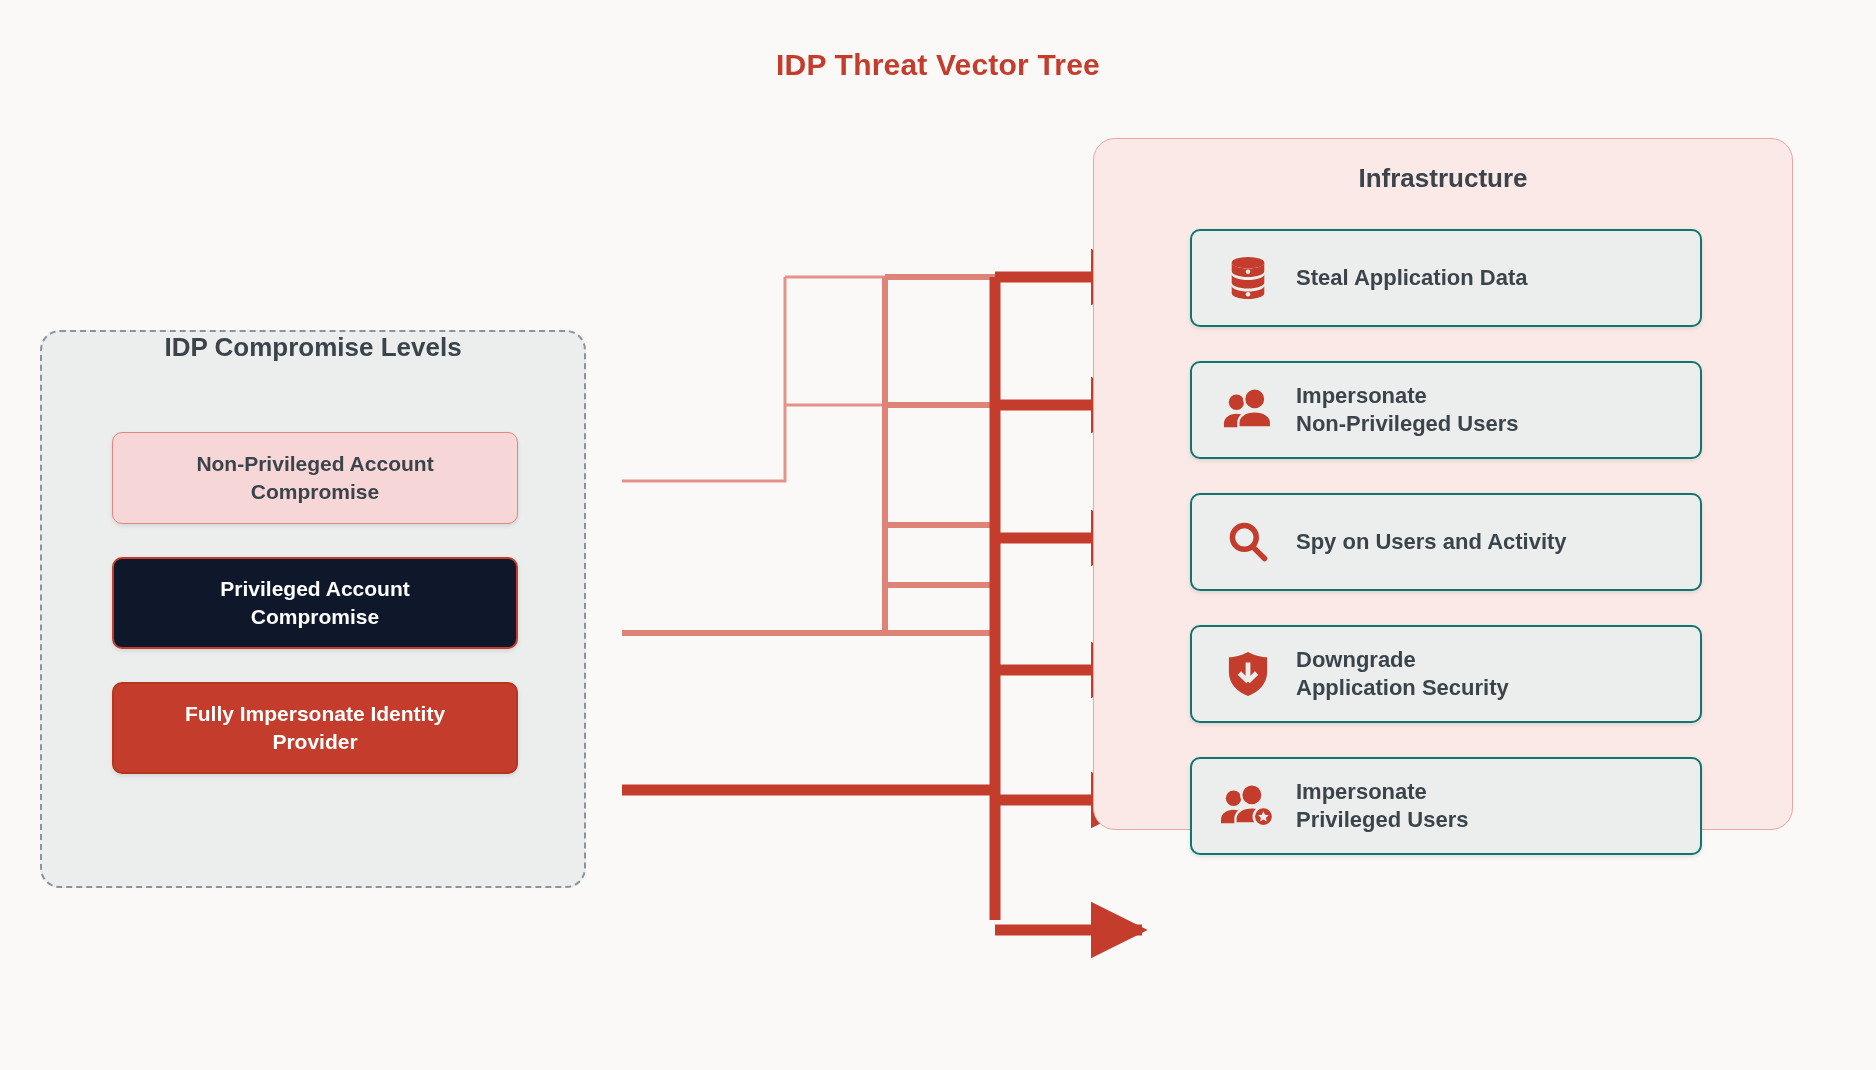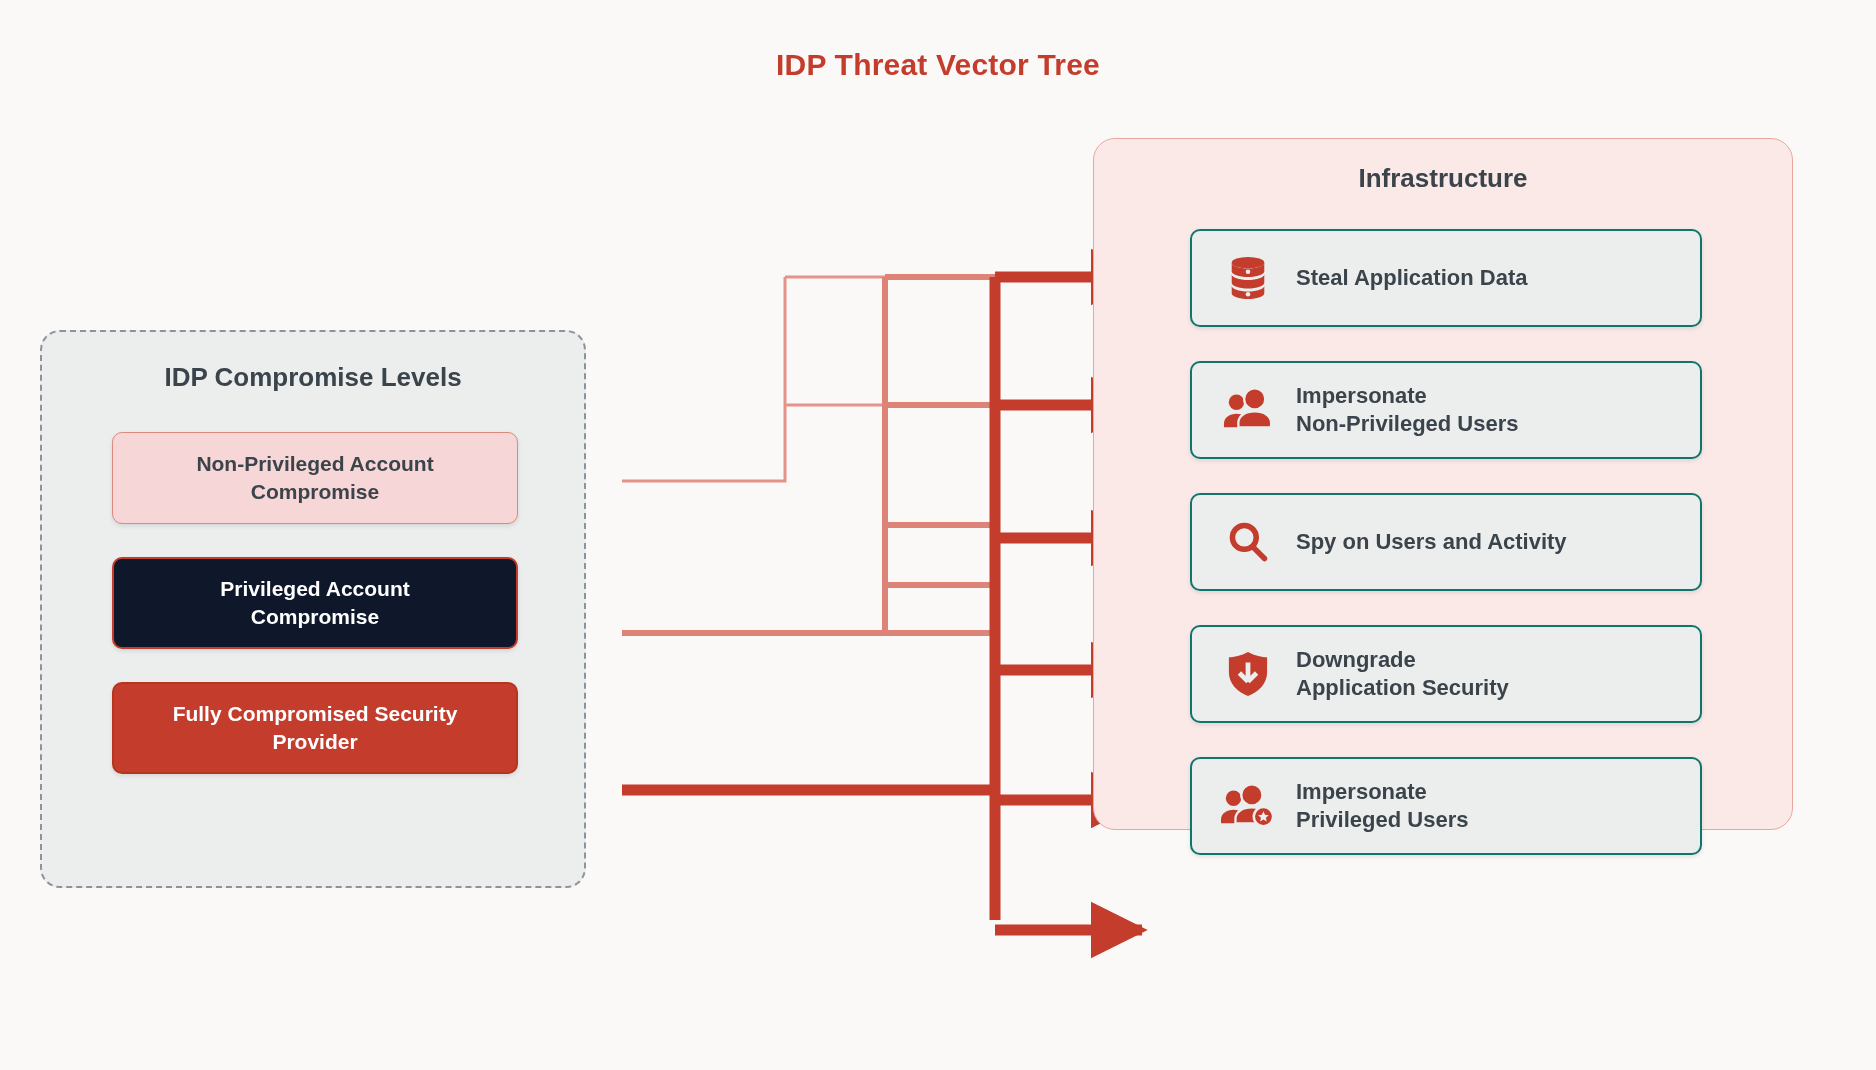--- a/index.html
+++ b/index.html
@@ -33,21 +33,20 @@
     left: 40px;
     top: 330px;
     width: 546px;
     height: 558px;
     box-sizing: border-box;
     background: #eceeee;
     border: 2px dashed #8b949b;
     border-radius: 20px;
   }
   #levels-title {
-    margin-top: 30px;
     text-align: center;
     font-size: 26px;
     font-weight: bold;
     color: #3b444b;
   }
   .level-card {
     position: absolute;
     left: 70px;
     width: 406px;
     box-sizing: border-box;
@@ -187,21 +186,21 @@
 
   <div class="level-card" id="level-card-0">
     <span style="white-space:pre-line">Non-Privileged Account
 Compromise</span>
   </div>
   <div class="level-card" id="level-card-1">
     <span style="white-space:pre-line">Privileged Account
 Compromise</span>
   </div>
   <div class="level-card" id="level-card-2">
-    <span style="white-space:pre-line">Fully Compromised Security
+    <span style="white-space:pre-line">Fully Impersonate Identity
 Provider</span>
   </div>
 </div>
 
 <div id="infra-panel">
   <div id="infra-title">Infrastructure</div>
 
   <div class="threat-card" style="top:90px">
     <span class="threat-icon">
       <svg viewBox="0 0 48 48" width="46" height="46" fill="#c33c2c">

